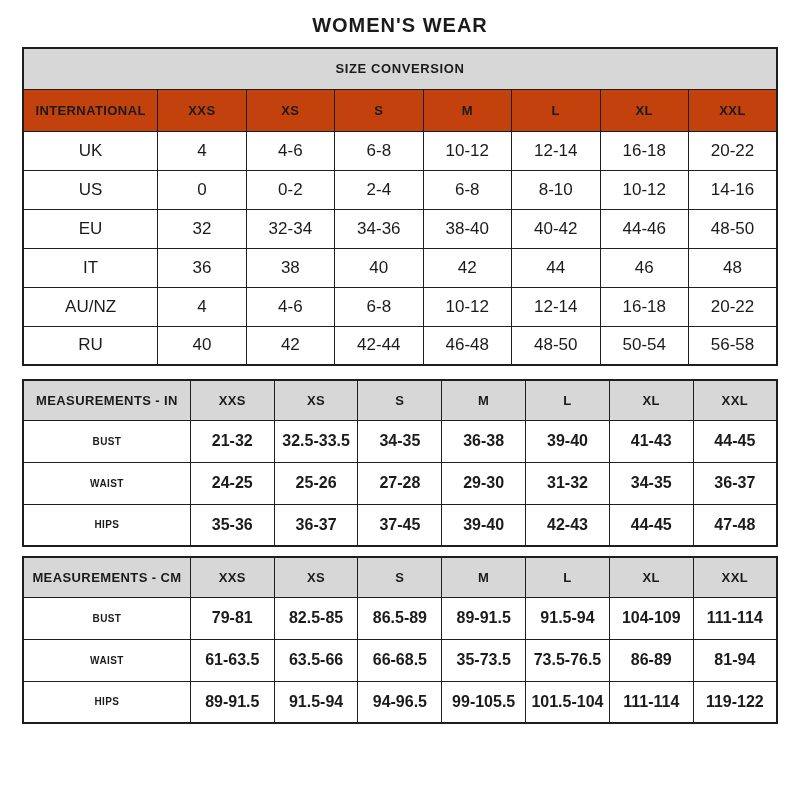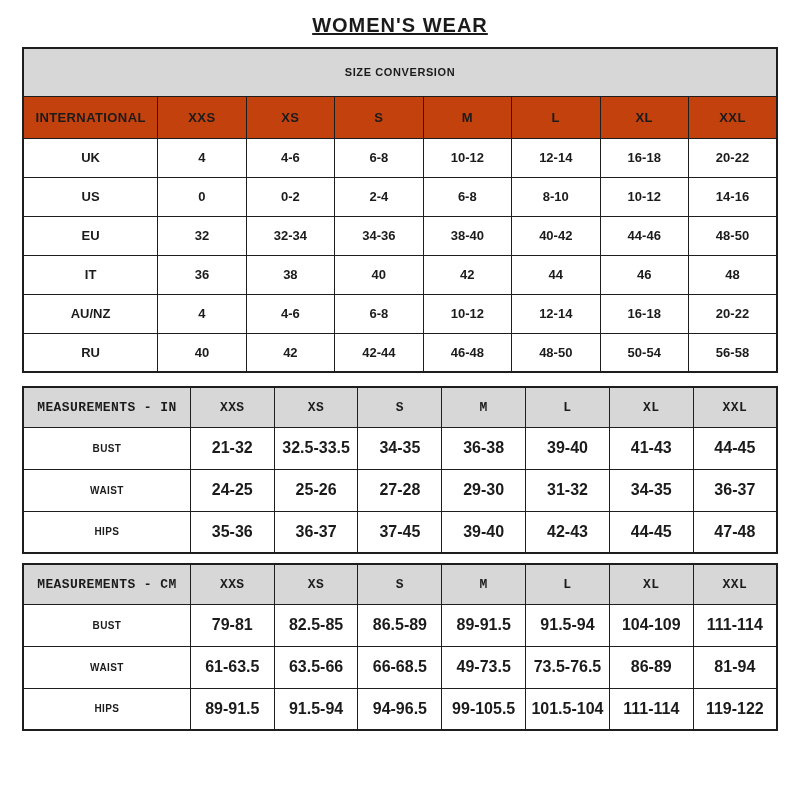--- a/index.html
+++ b/index.html
@@ -23,21 +23,20 @@
     width: 756px;
     margin: 0 auto;
   }
   .title {
     text-align: center;
     font-size: 20px;
     font-weight: bold;
     letter-spacing: 1px;
     margin: 14px 0 10px 0;
     color: var(--text);
-    text-decoration: underline;
   }
   table.tbl {
     width: 100%;
     border-collapse: collapse;
     table-layout: fixed;
     text-align: center;
     border: 2.5px solid var(--border);
   }
   .tbl th, .tbl td {
     border: 1.5px solid var(--border);
@@ -47,46 +46,45 @@
   }
   
   .t1 col.label-col { width: 17.86%; }
   .t1 col.size-col  { width: 11.734%; }
   .t23 col.label-col { width: 22.2%; }
   .t23 col.size-col  { width: 11.114%; }
 
   
   .banner {
     background: var(--header-bg);
-    height: 48px;
-    font-size: 11px;
+    height: 41px;
+    font-size: 13px;
     font-weight: bold;
     letter-spacing: 0.6px;
   }
   
   .t1 .colhead th {
     height: 42px;
     font-size: 13px;
     font-weight: bold;
     letter-spacing: 0.4px;
     background: #c2410c;
   }
   .t1 tbody td {
     height: 39px;
-    font-size: 13px;
-    font-weight: bold;
+    font-size: 17px;
+    font-weight: normal;
   }
   
   .t23 .colhead th {
     height: 40px;
     font-size: 13px;
     font-weight: bold;
     letter-spacing: 0.4px;
     background: var(--header-bg);
-    font-family: Liberation Mono, monospace;
   }
   .t23 tbody td {
     height: 42px;
     font-size: 16px;
     font-weight: bold;
   }
   .t23 tbody td.row-label {
     font-size: 10px;
     letter-spacing: 0.4px;
   }
@@ -279,21 +277,21 @@
           <td>89-91.5</td>
           <td>91.5-94</td>
           <td>104-109</td>
           <td>111-114</td>
         </tr>
         <tr>
           <td class="row-label">WAIST</td>
           <td>61-63.5</td>
           <td>63.5-66</td>
           <td>66-68.5</td>
-          <td>49-73.5</td>
+          <td>35-73.5</td>
           <td>73.5-76.5</td>
           <td>86-89</td>
           <td>81-94</td>
         </tr>
         <tr>
           <td class="row-label">HIPS</td>
           <td>89-91.5</td>
           <td>91.5-94</td>
           <td>94-96.5</td>
           <td>99-105.5</td>

